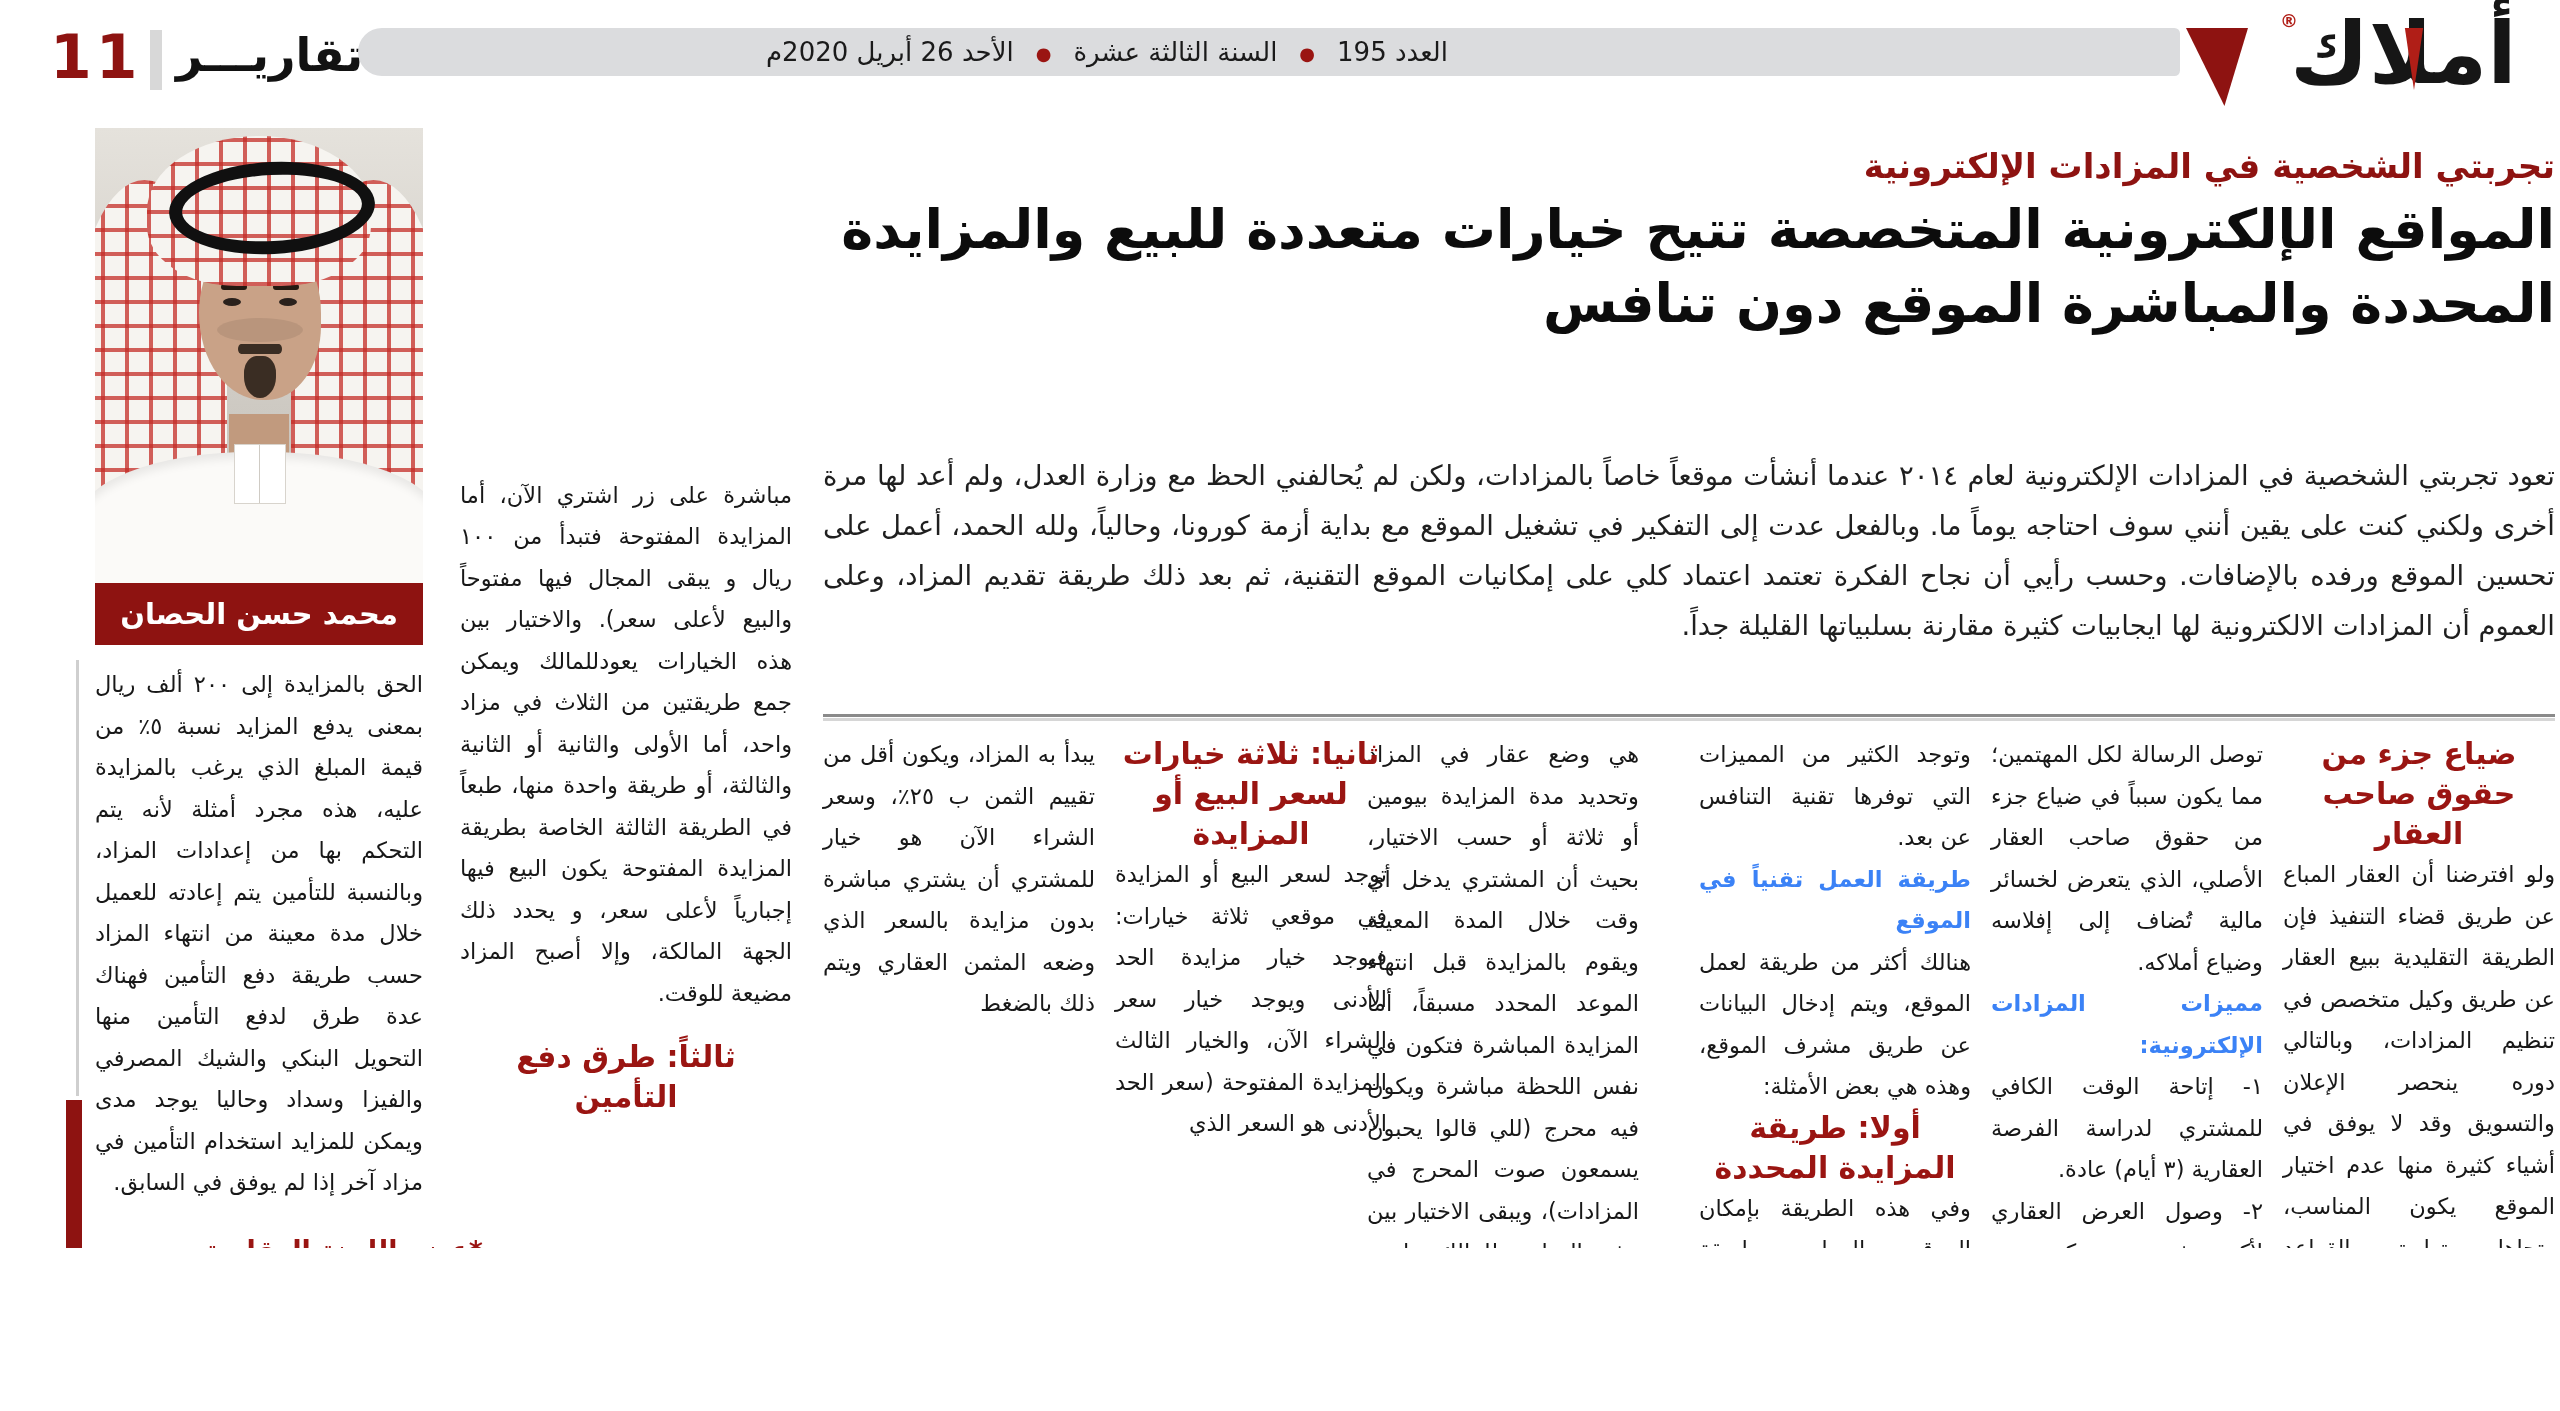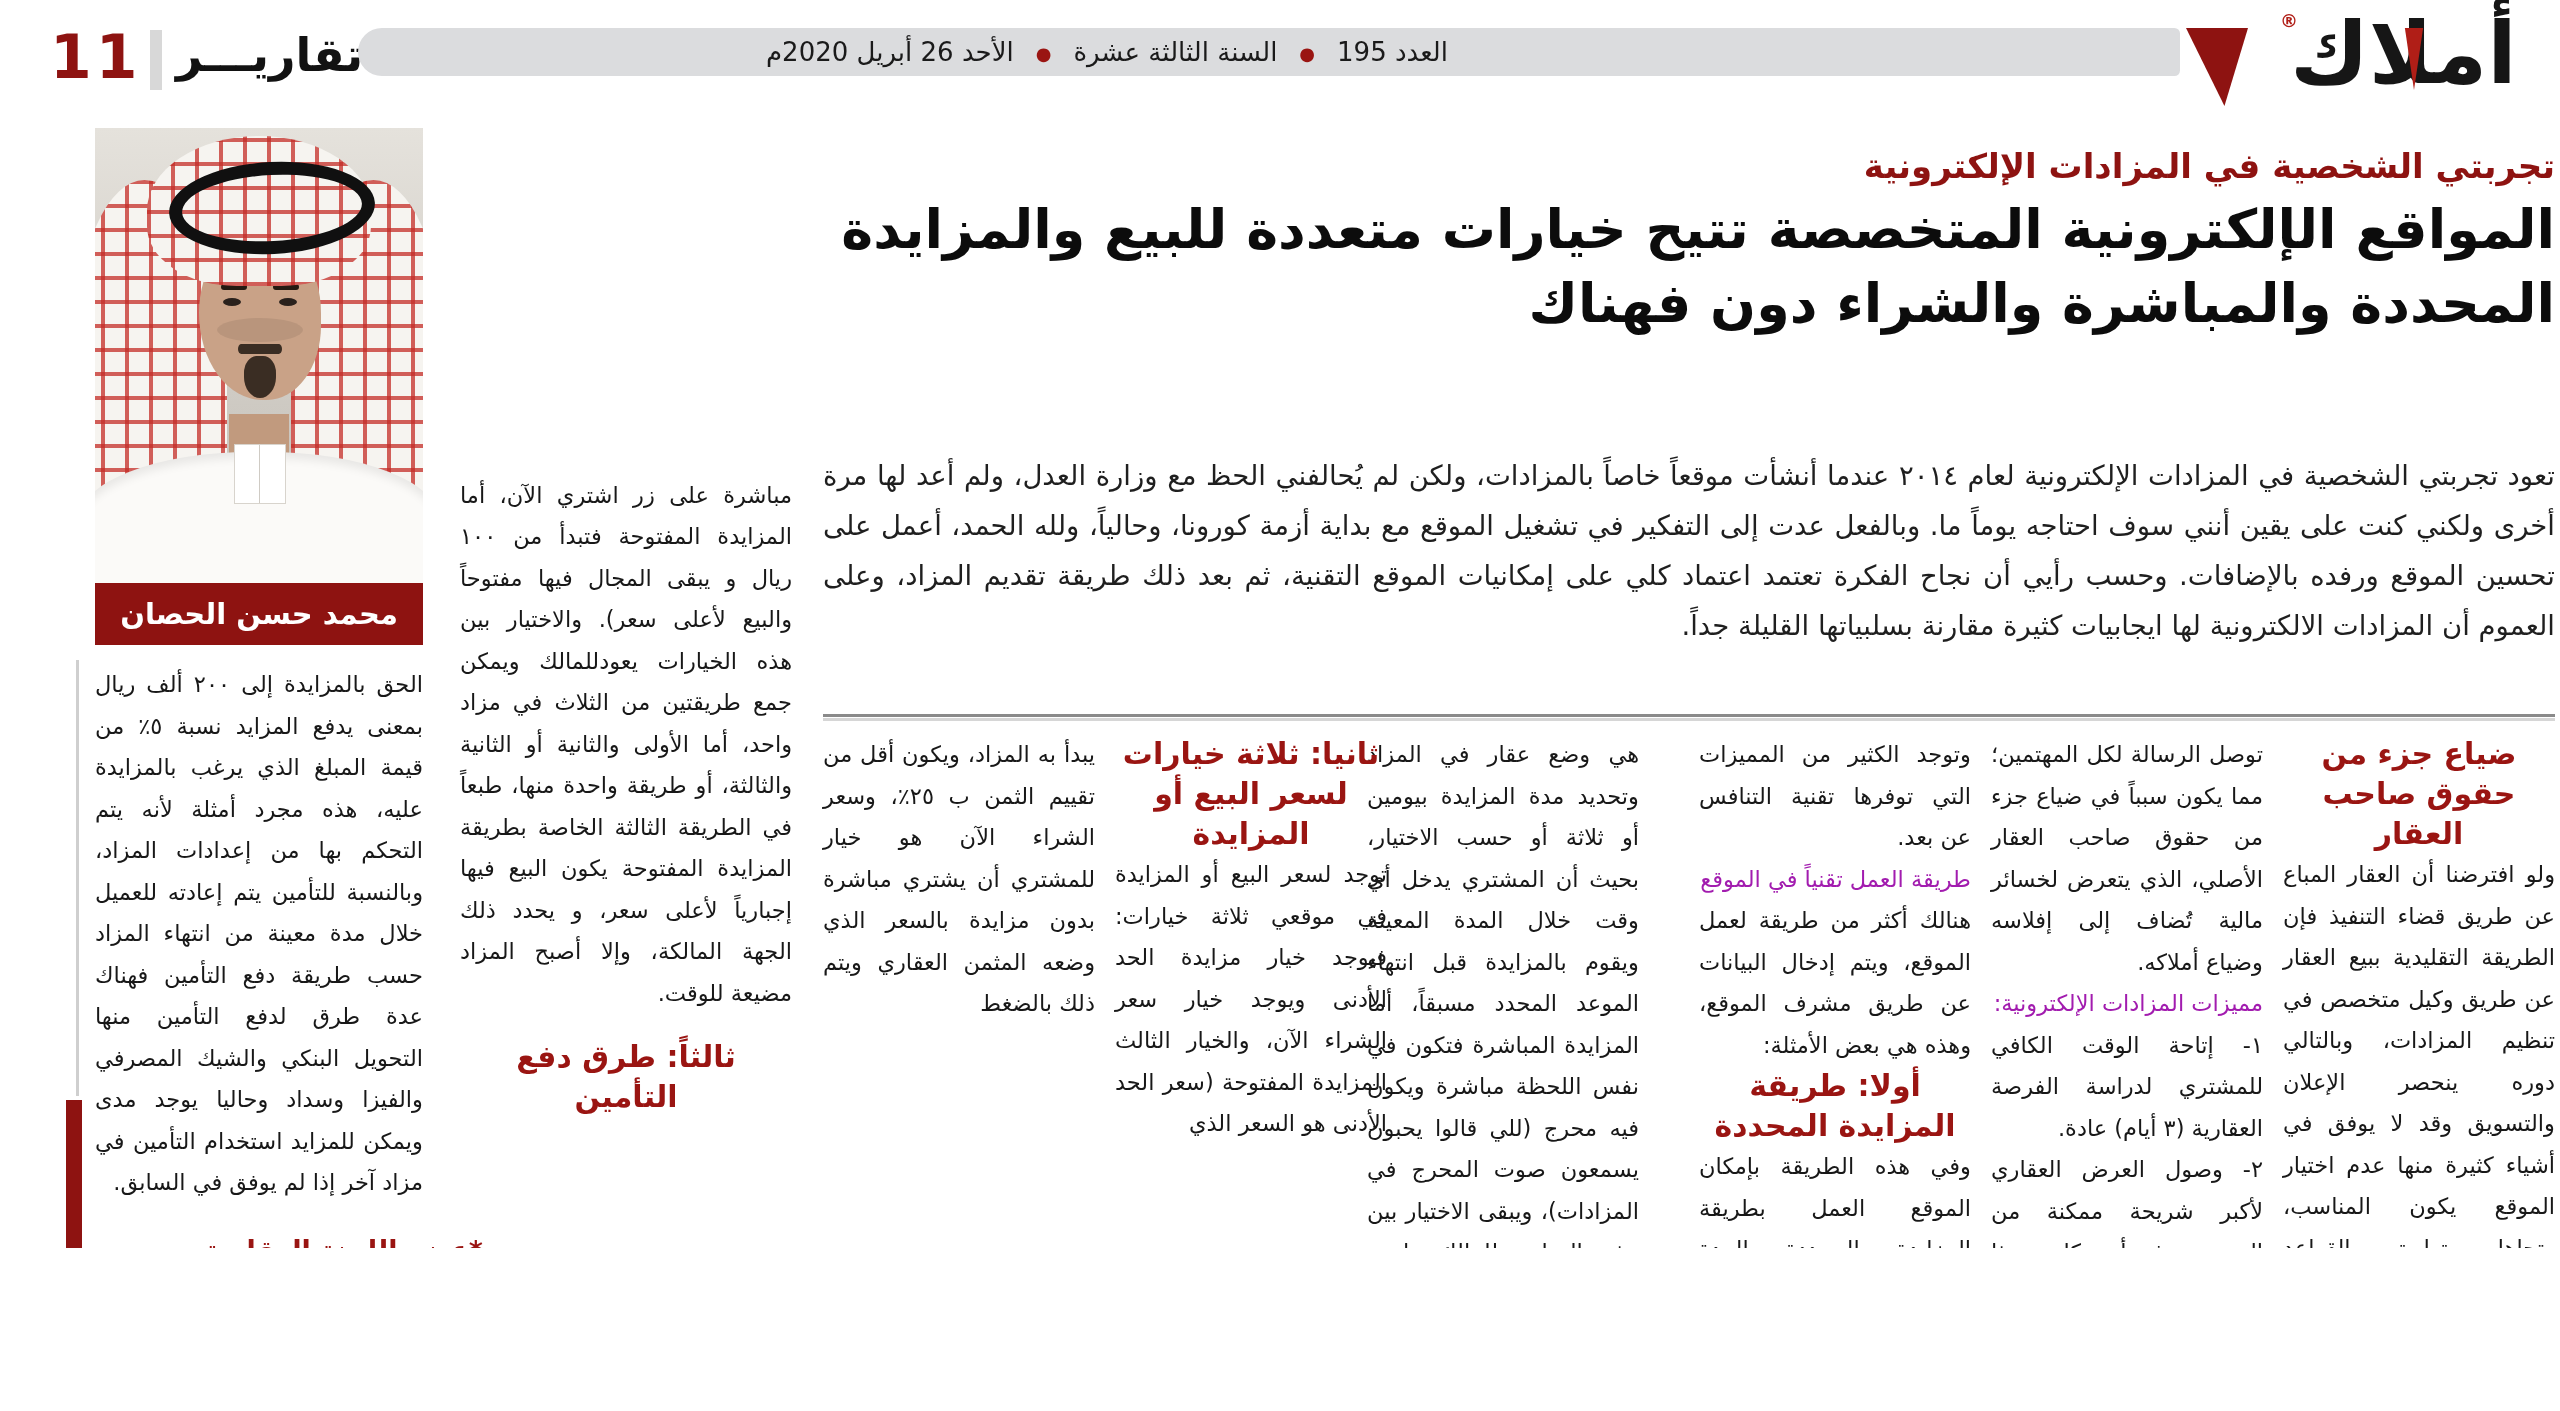--- a/index.html
+++ b/index.html
@@ -34,21 +34,21 @@
   
 
   
   .intro{left:823px;top:450px;width:1732px;font-size:27.5px;line-height:50px;text-align:justify;color:#1f1f1f;}
   .section-divider{left:823px;top:714px;width:1732px;height:3px;background:#8a8a8a;box-shadow:0 4px 0 #d6d6d6;}
 
   
   .col{width:272px;top:734px;font-size:22.5px;line-height:41.5px;text-align:justify;color:#181818;}
   .col p{margin:0;}
   .red-subhead{color:#9A1512;font-weight:bold;text-align:center;font-size:30px;line-height:40px;margin:0 0 8px 0;}
-  .bold-head{font-weight:normal;color:#a21caf;}
+  .bold-head{font-weight:bold;color:#3b82f6;}
   .col-a{left:2283px;}
   .col-b{left:1991px;}
   .col-c{left:1699px;}
   .col-d{left:1367px;}
   .col-e{left:1115px;}
   .col-f{left:823px;}
   .tall-col{left:460px;top:452px;width:332px;font-size:22.5px;line-height:41.5px;text-align:justify;color:#181818;}
   .tall-col .red-subhead{margin:18px 0 10px 0;}
 
   
@@ -105,21 +105,21 @@
   <div class="abs masthead-triangle"></div>
 
   <div class="abs logo-box">
     <span class="logo-reg">®</span>
     <span class="logo-text">أملاك</span>
     <span class="logo-alef"></span>
   </div>
 
   <div class="abs kicker">تجربتي الشخصية في المزادات الإلكترونية</div>
   <div class="abs headline-line headline-1">المواقع الإلكترونية المتخصصة تتيح خيارات متعددة للبيع والمزايدة</div>
-  <div class="abs headline-line headline-2">المحددة والمباشرة والشراء دون فهناك</div>
+  <div class="abs headline-line headline-2">المحددة والمباشرة الموقع دون تنافس</div>
 
   <div class="abs intro">تعود تجربتي الشخصية في المزادات الإلكترونية لعام ٢٠١٤ عندما أنشأت موقعاً خاصاً بالمزادات، ولكن لم يُحالفني الحظ مع وزارة العدل، ولم أعد لها مرة أخرى ولكني كنت على يقين أنني سوف احتاجه يوماً ما.  وبالفعل عدت إلى التفكير في تشغيل الموقع مع بداية أزمة كورونا، وحالياً، ولله الحمد، أعمل على تحسين الموقع ورفده بالإضافات. وحسب رأيي أن نجاح الفكرة تعتمد اعتماد كلي على إمكانيات الموقع التقنية، ثم بعد ذلك طريقة تقديم المزاد، وعلى العموم أن المزادات الالكترونية لها ايجابيات كثيرة مقارنة بسلبياتها القليلة جداً.</div>
   <div class="abs section-divider"></div>
 
   <div class="abs col col-a">
     <p class="red-subhead">ضياع جزء من حقوق صاحب العقار</p>
     <p>ولو افترضنا أن العقار المباع عن طريق قضاء التنفيذ فإن الطريقة التقليدية ببيع العقار عن طريق وكيل متخصص في تنظيم المزادات، وبالتالي دوره ينحصر الإعلان والتسويق وقد لا يوفق في أشياء كثيرة منها عدم اختيار الموقع يكون المناسب، وتجاهل تطبيق القواعد التنظيمية للمزادات، وكذلك طريقة التسويق والإعلان لا تكون مناسبة ولا</p>
   </div>
 
   <div class="abs col col-b">

